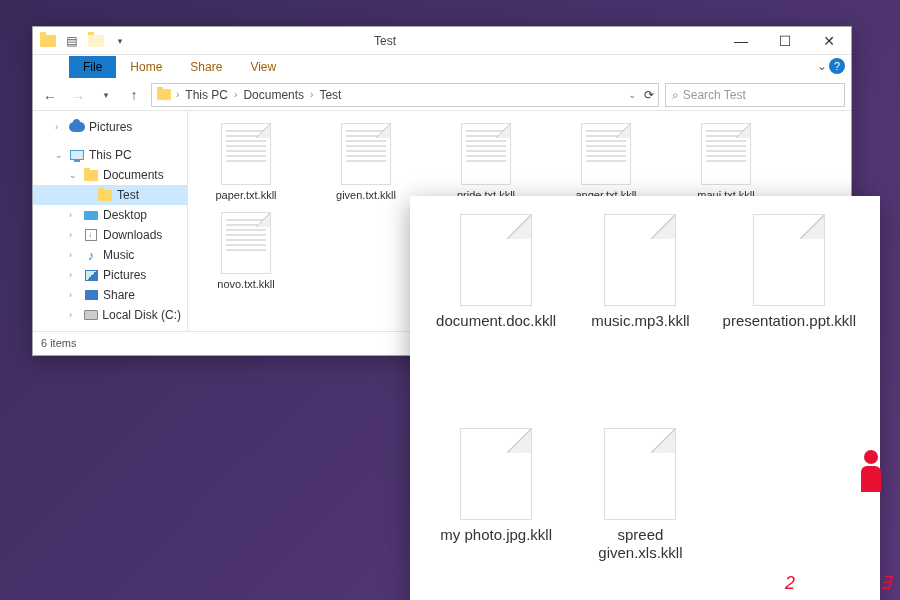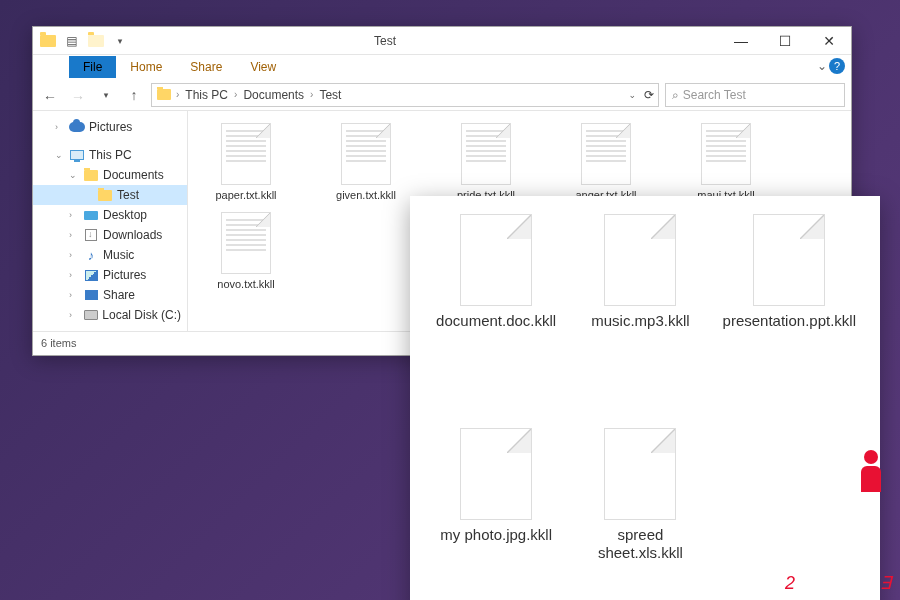--- a/index.html
+++ b/index.html
@@ -542,21 +542,21 @@
   <div class="overlay-item">
     <div class="overlay-icon"></div>
     <div class="overlay-label">presentation.ppt.kkll</div>
   </div>
   <div class="overlay-item">
     <div class="overlay-icon"></div>
     <div class="overlay-label">my photo.jpg.kkll</div>
   </div>
   <div class="overlay-item">
     <div class="overlay-icon"></div>
-    <div class="overlay-label">spreed sheet.xls.kkll</div>
+    <div class="overlay-label">spreed given.xls.kkll</div>
   </div>
 </div>
 
 <div class="person-deco">
   <div class="person-head"></div>
   <div class="person-body"></div>
 </div>
 
 <div class="watermark">
   <span class="red">2</span><span>SPYWAR</span><span class="red">∃</span>

